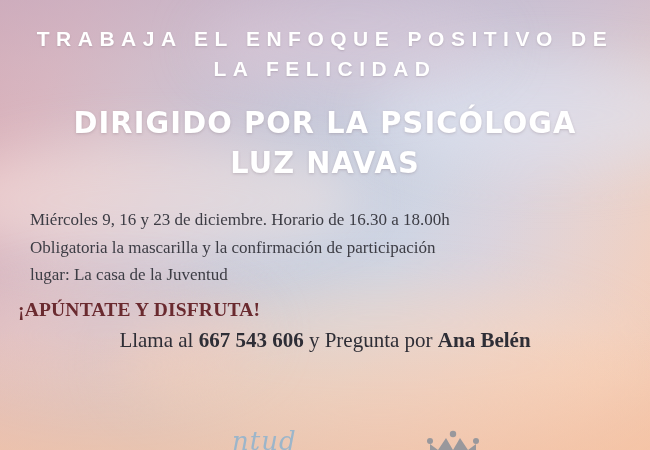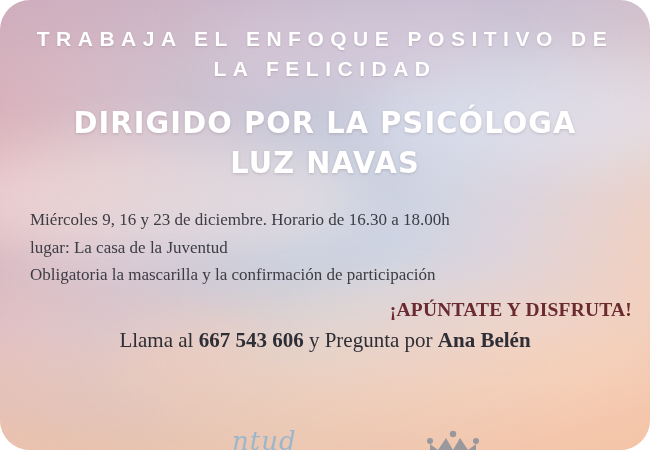--- a/index.html
+++ b/index.html
@@ -34,21 +34,20 @@
         #d9b2bd 10%,
         #d3bcc9 20%,
         #c9c2d4 30%,
         #c2c8dc 40%,
         #c5cfe2 50%,
         #cdd4e4 60%,
         #d9d3de 70%,
         #e6d2d0 80%,
         #f0cfc0 90%,
         #f3c9b2 100%);
-    border-radius: 30px;
   }
 
   
   .cloud {
     position: absolute;
     border-radius: 50%;
     filter: blur(26px);
     pointer-events: none;
   }
   .cloud.c1 {
@@ -129,21 +128,21 @@
   .details .line {
     white-space: nowrap;
   }
 
   .callout {
     margin-top: 10px;
     font-family: "Liberation Serif", serif;
     font-weight: bold;
     color: #6a2a2f;
     font-size: 19.5px;
-    text-align: right;
+    text-align: left;
     letter-spacing: 0.2px;
   }
 
   .phone-line {
     margin-top: 7px;
     font-family: "Liberation Serif", serif;
     color: #2e2e36;
     font-size: 21px;
     text-align: center;
   }
@@ -189,22 +188,22 @@
   <div class="horizon-glow"></div>
 
   <div class="content">
 
     <h1 class="headline">TRABAJA EL ENFOQUE POSITIVO DE LA FELICIDAD</h1>
 
     <h2 class="subhead">DIRIGIDO POR LA PSICÓLOGA LUZ NAVAS</h2>
 
     <div class="details">
       <div class="line">Miércoles 9, 16 y 23 de diciembre. Horario de 16.30 a 18.00h</div>
+      <div class="line">Obligatoria la mascarilla y la confirmación de participación</div>
       <div class="line">lugar: La casa de la Juventud</div>
-      <div class="line">Obligatoria la mascarilla y la confirmación de participación</div>
     </div>
 
     <div class="callout">¡APÚNTATE Y DISFRUTA!</div>
 
     <div class="phone-line">
       <span>Llama al </span><b>667 543 606</b><span> y Pregunta por </span><b>Ana Belén</b>
     </div>
 
   </div>
 

